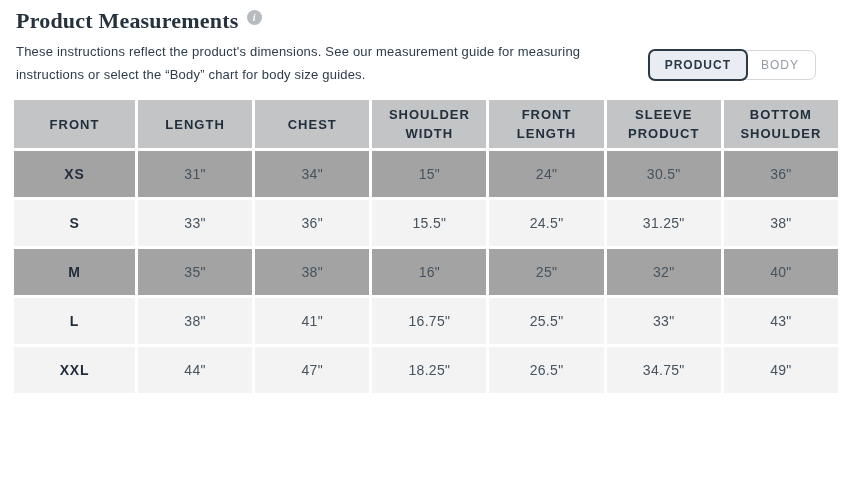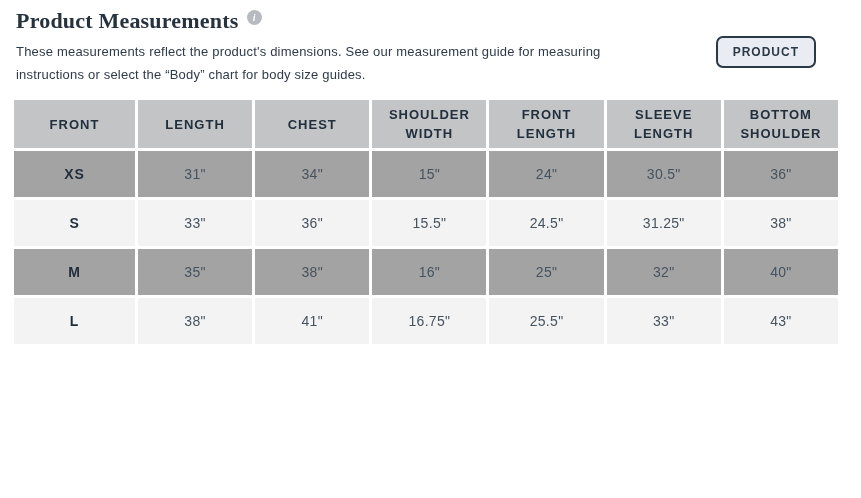--- a/index.html
+++ b/index.html
@@ -28,21 +28,21 @@
     display: inline-flex; align-items: center; justify-content: center;
     margin-top: 2px; cursor: pointer;
   }
   .desc {
     margin-top: 6px; padding-left: 2px;
     font-size: 13px; line-height: 23px; color: #2e3b4a;
     letter-spacing: 0.2px;
   }
 
   
-  .toggle { position: absolute; top: 36px; right: 45px; display: flex; align-items: center; }
+  .toggle { position: absolute; top: 49px; right: 45px; display: flex; align-items: center; }
   .toggle-btn {
     font-family: "Liberation Sans", sans-serif;
     font-size: 12px; letter-spacing: 1px;
     height: 30px; cursor: pointer;
     display: inline-flex; align-items: center; justify-content: center;
   }
   .toggle-btn.selected {
     background: #e9ecf2; border: 2px solid #2b3845; border-radius: 7px;
     color: #2b3845; font-weight: bold;
     height: 32px; padding: 0 15px; position: relative; z-index: 2;
@@ -78,46 +78,47 @@
 <body>
 
 <div class="page">
 
   <div class="title-row">
     <h1 class="page-title">Product Measurements</h1>
     <span class="info-icon">i</span>
   </div>
 
   <p class="desc">
-    <span>These measurements reflect the product's dimensions. See our measurement guide for measuring</span><br>
+    <span>These instructions reflect the product's dimensions. See our measurement guide for measuring</span><br>
     <span>instructions or select the “Body” chart for body size guides.</span>
   </p>
 
   <div class="toggle">
     <button class="toggle-btn selected">PRODUCT</button>
+    <button class="toggle-btn unselected">BODY</button>
   </div>
 
   <table class="measurements">
     <colgroup>
       <col class="size-col">
       <col>
         <col>
         <col>
         <col>
         <col>
         <col>
     </colgroup>
     <thead>
       <tr id="header-row">
           <th>FRONT</th>
           <th>LENGTH</th>
           <th>CHEST</th>
           <th>SHOULDER WIDTH</th>
           <th>FRONT LENGTH</th>
-          <th>SLEEVE LENGTH</th>
+          <th>SLEEVE PRODUCT</th>
           <th>BOTTOM SHOULDER</th>
         </tr>
     </thead>
     <tbody id="table-body">
         <tr class="even">
           <td class="size-cell">XS</td>
           <td>31"</td>
           <td>34"</td>
           <td>15"</td>
           <td>24"</td>
@@ -144,16 +145,25 @@
         </tr>
         <tr class="odd">
           <td class="size-cell">L</td>
           <td>38"</td>
           <td>41"</td>
           <td>16.75"</td>
           <td>25.5"</td>
           <td>33"</td>
           <td>43"</td>
         </tr>
+        <tr class="odd">
+          <td class="size-cell">XXL</td>
+          <td>44"</td>
+          <td>47"</td>
+          <td>18.25"</td>
+          <td>26.5"</td>
+          <td>34.75"</td>
+          <td>49"</td>
+        </tr>
       </tbody>
   </table>
 
 </div>
 
 </body></html>

